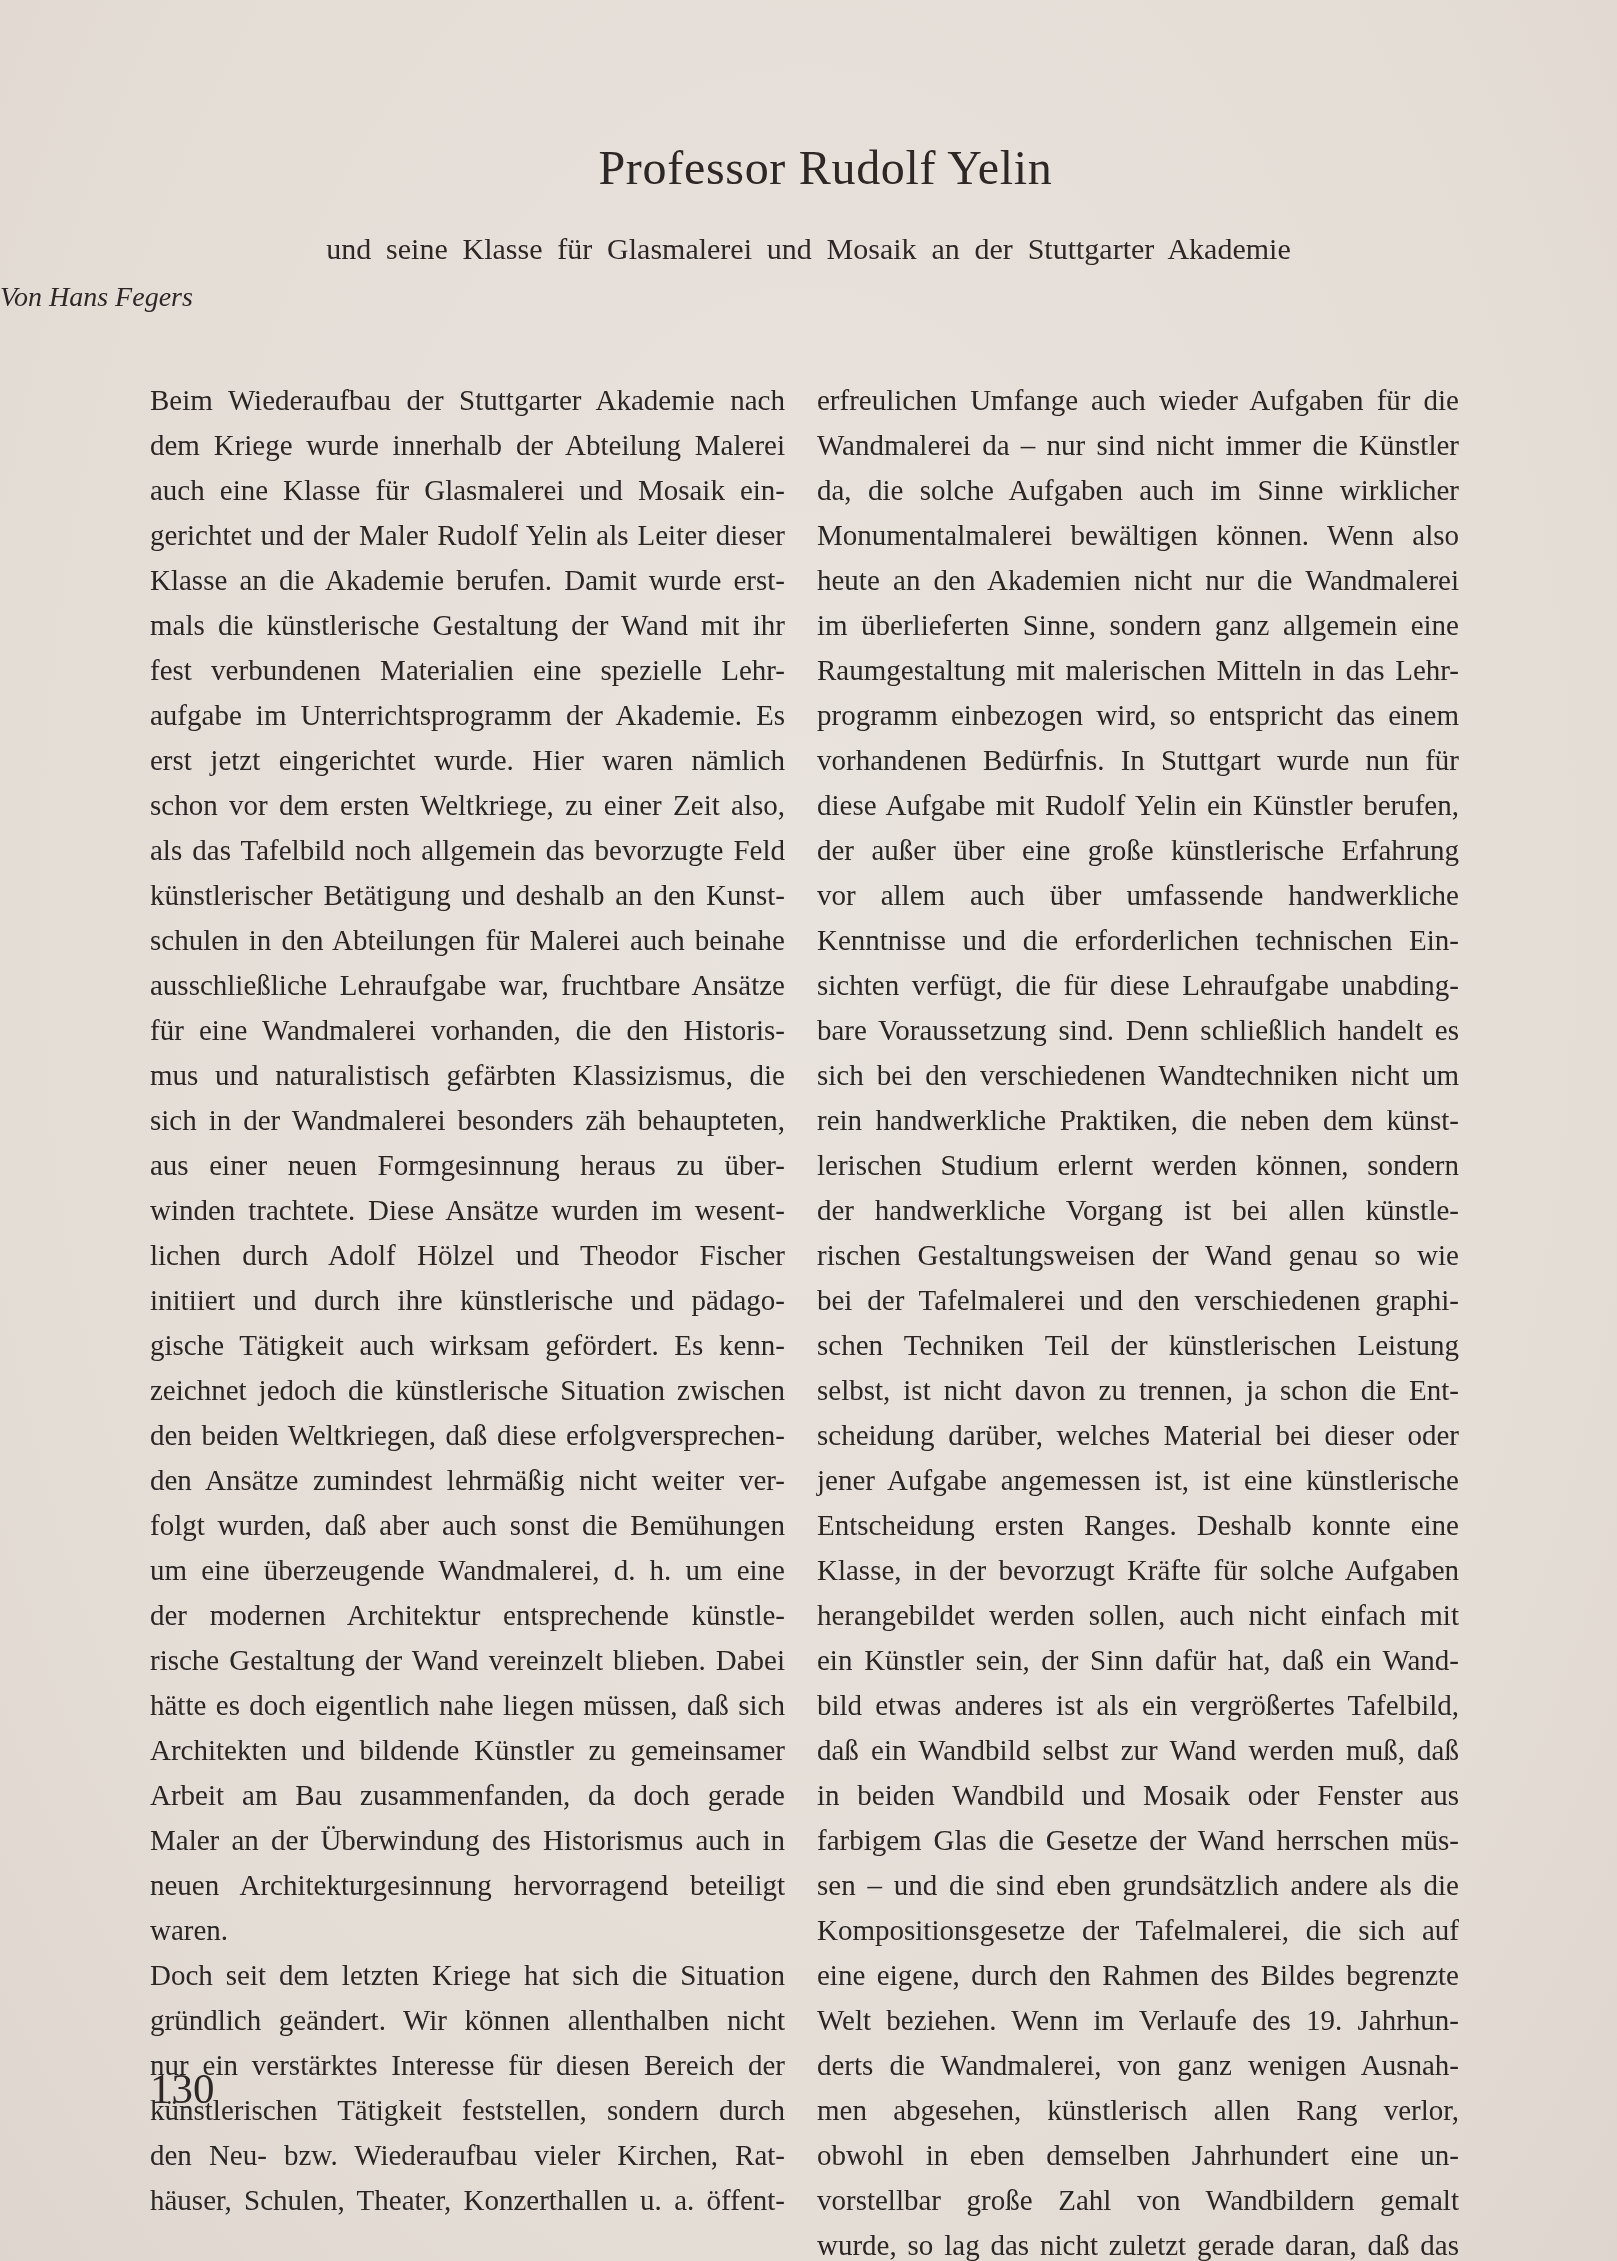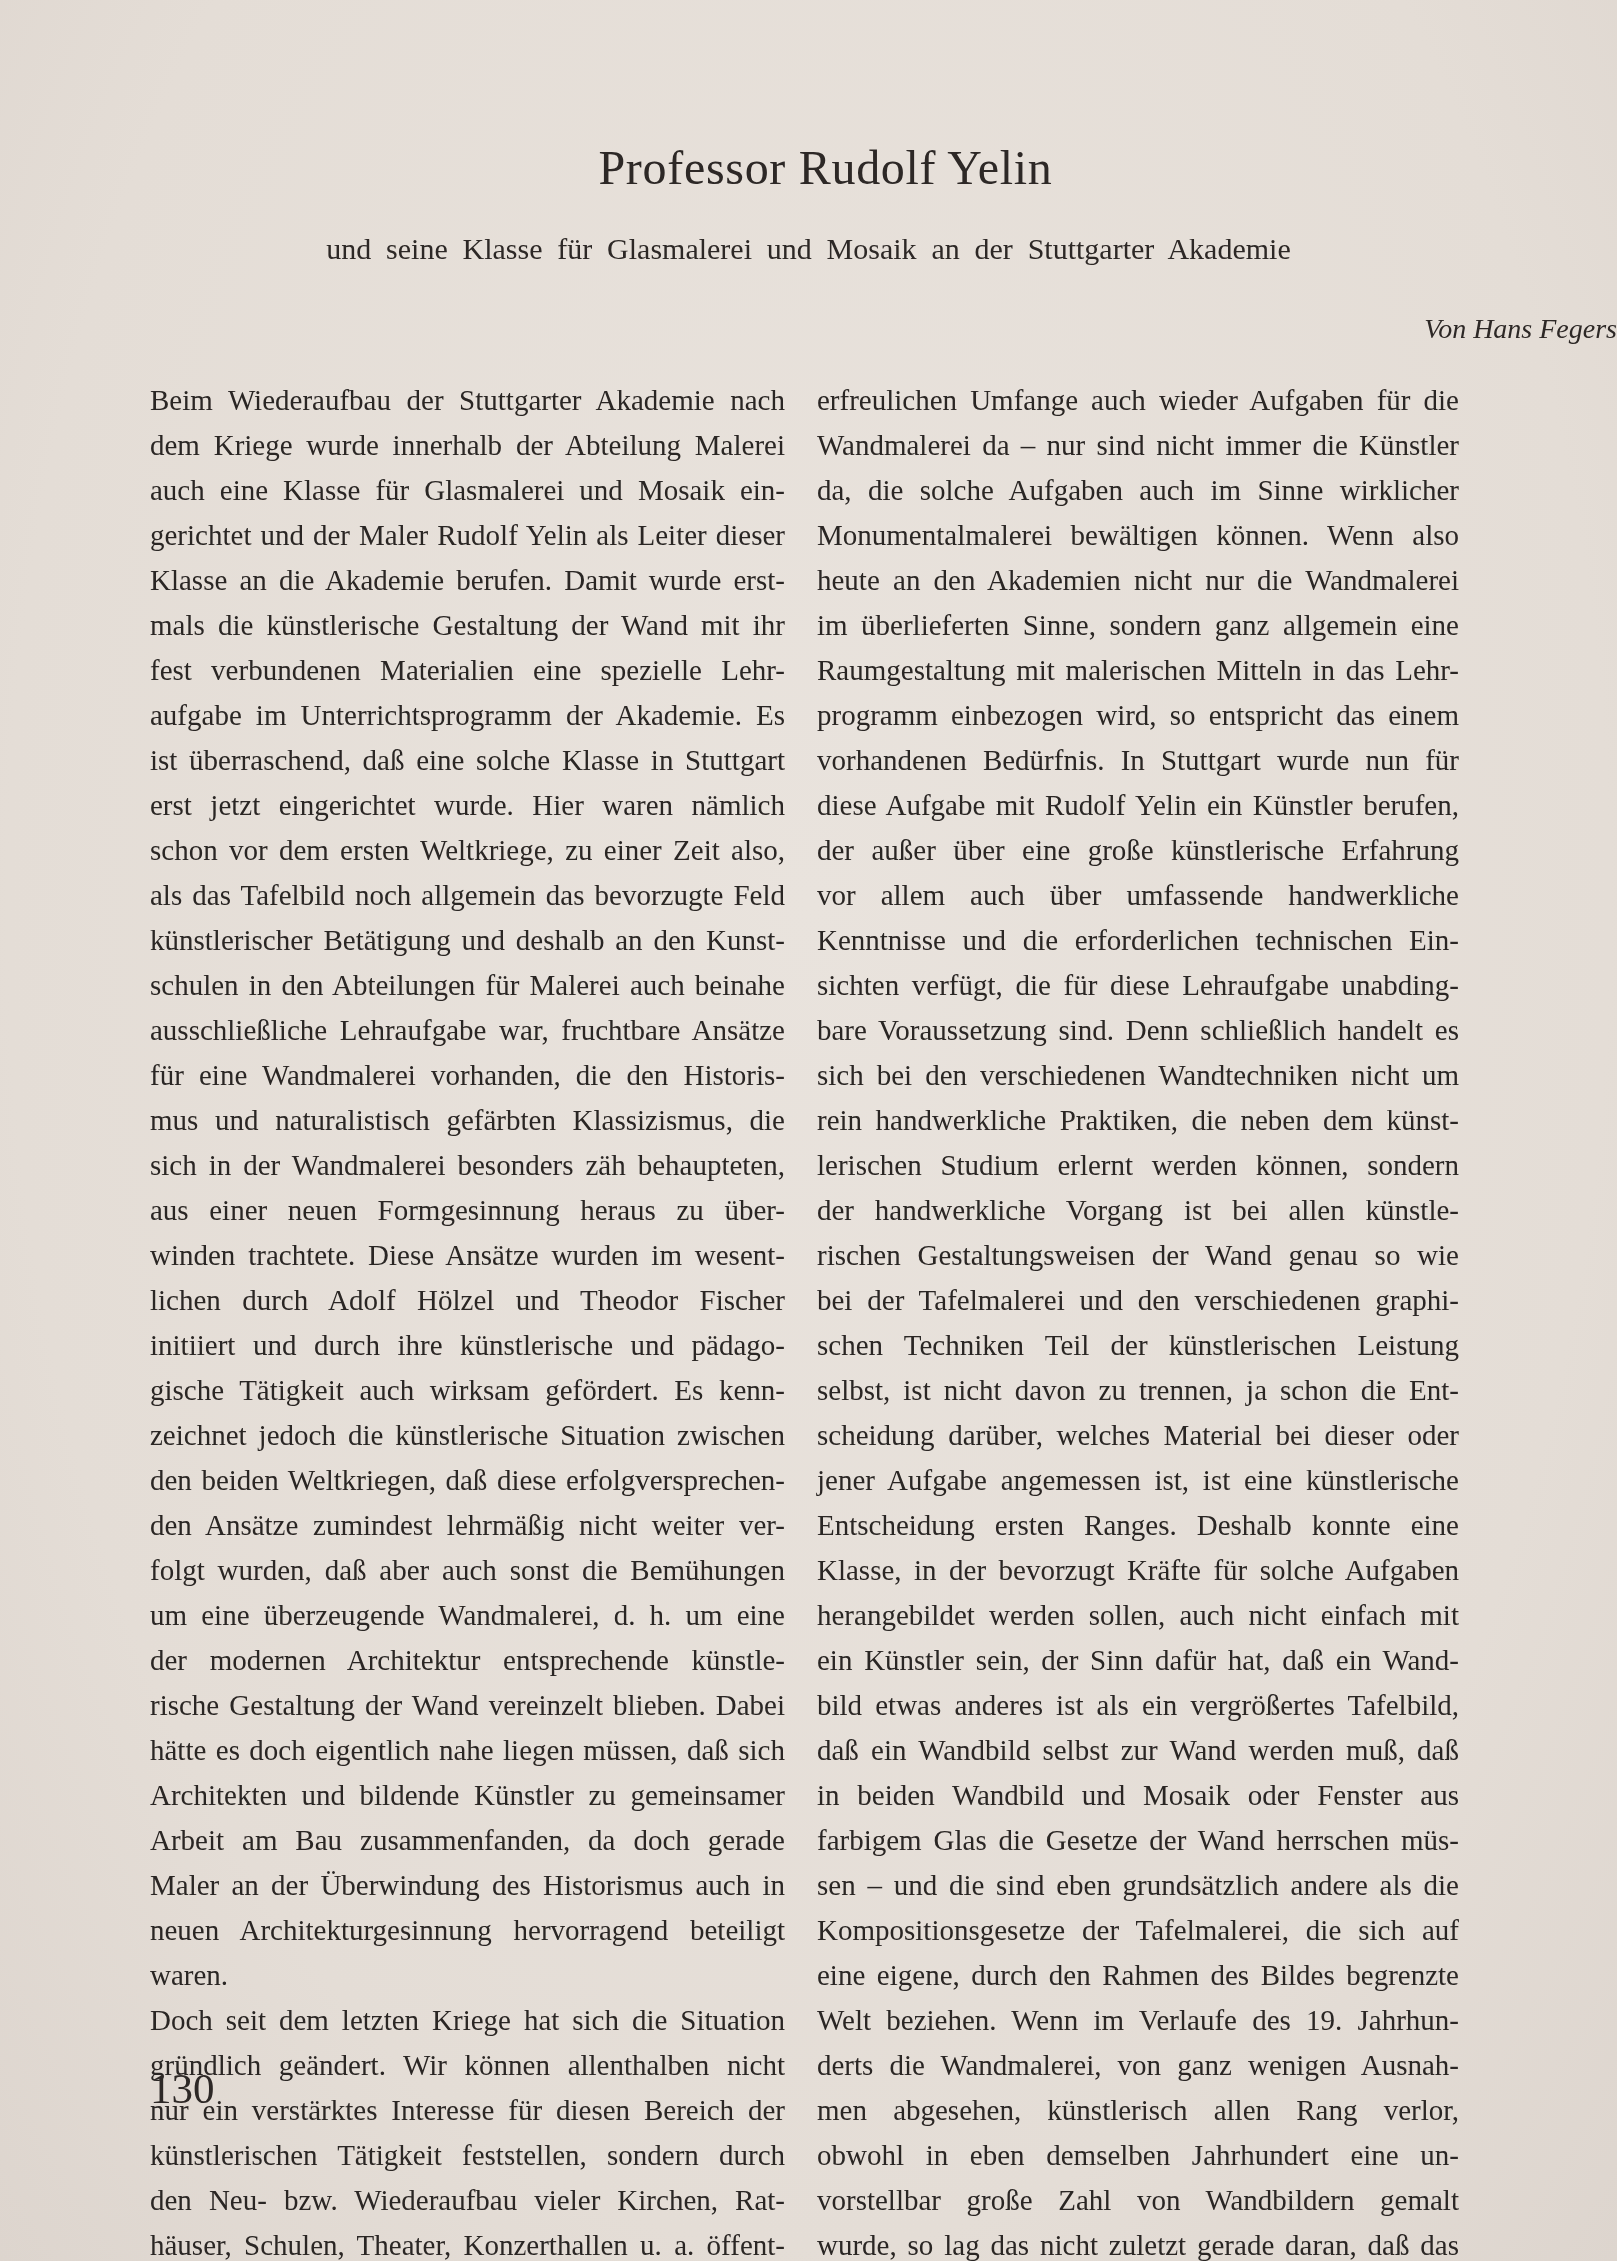--- a/index.html
+++ b/index.html
@@ -20,22 +20,22 @@
     text-align: center; font-size: 48px; letter-spacing: 0.7px;
     color: #2d2826;
   }
   .subtitle {
     position: absolute; top: 232px; left: 0; width: 100%;
     text-align: center; font-size: 30px; word-spacing: 7.3px;
     color: #2d2826;
     font-family: Liberation Serif, serif;
   }
   .byline {
-    position: absolute; top: 313px; left: 0; width: 100%;
-    text-align: right; font-size: 28px; font-style: italic;
+    position: absolute; top: 281px; left: 0; width: 100%;
+    text-align: left; font-size: 28px; font-style: italic;
     color: #2d2826;
   }
   .column {
     position: absolute; top: 378px;
   }
   .col-left { left: 150px; width: 635px; }
   .col-right { left: 817px; width: 642px; }
   .line {
     display: block; height: 45px; line-height: 45px;
     font-size: 29px; white-space: nowrap;
@@ -57,21 +57,20 @@
 
   <div class="column col-left" id="col-left">
       <span class="line">Beim Wiederaufbau der Stuttgarter Akademie nach</span>
       <span class="line">dem Kriege wurde innerhalb der Abteilung Malerei</span>
       <span class="line">auch eine Klasse für Glasmalerei und Mosaik ein-</span>
       <span class="line">gerichtet und der Maler Rudolf Yelin als Leiter dieser</span>
       <span class="line">Klasse an die Akademie berufen. Damit wurde erst-</span>
       <span class="line">mals die künstlerische Gestaltung der Wand mit ihr</span>
       <span class="line">fest verbundenen Materialien eine spezielle Lehr-</span>
       <span class="line">aufgabe im Unterrichtsprogramm der Akademie. Es</span>
-      <span class="line">ist überraschend, daß eine solche Klasse in Stuttgart</span>
       <span class="line">erst jetzt eingerichtet wurde. Hier waren nämlich</span>
       <span class="line">schon vor dem ersten Weltkriege, zu einer Zeit also,</span>
       <span class="line">als das Tafelbild noch allgemein das bevorzugte Feld</span>
       <span class="line">künstlerischer Betätigung und deshalb an den Kunst-</span>
       <span class="line">schulen in den Abteilungen für Malerei auch beinahe</span>
       <span class="line">ausschließliche Lehraufgabe war, fruchtbare Ansätze</span>
       <span class="line">für eine Wandmalerei vorhanden, die den Historis-</span>
       <span class="line">mus und naturalistisch gefärbten Klassizismus, die</span>
       <span class="line">sich in der Wandmalerei besonders zäh behaupteten,</span>
       <span class="line">aus einer neuen Formgesinnung heraus zu über-</span>

